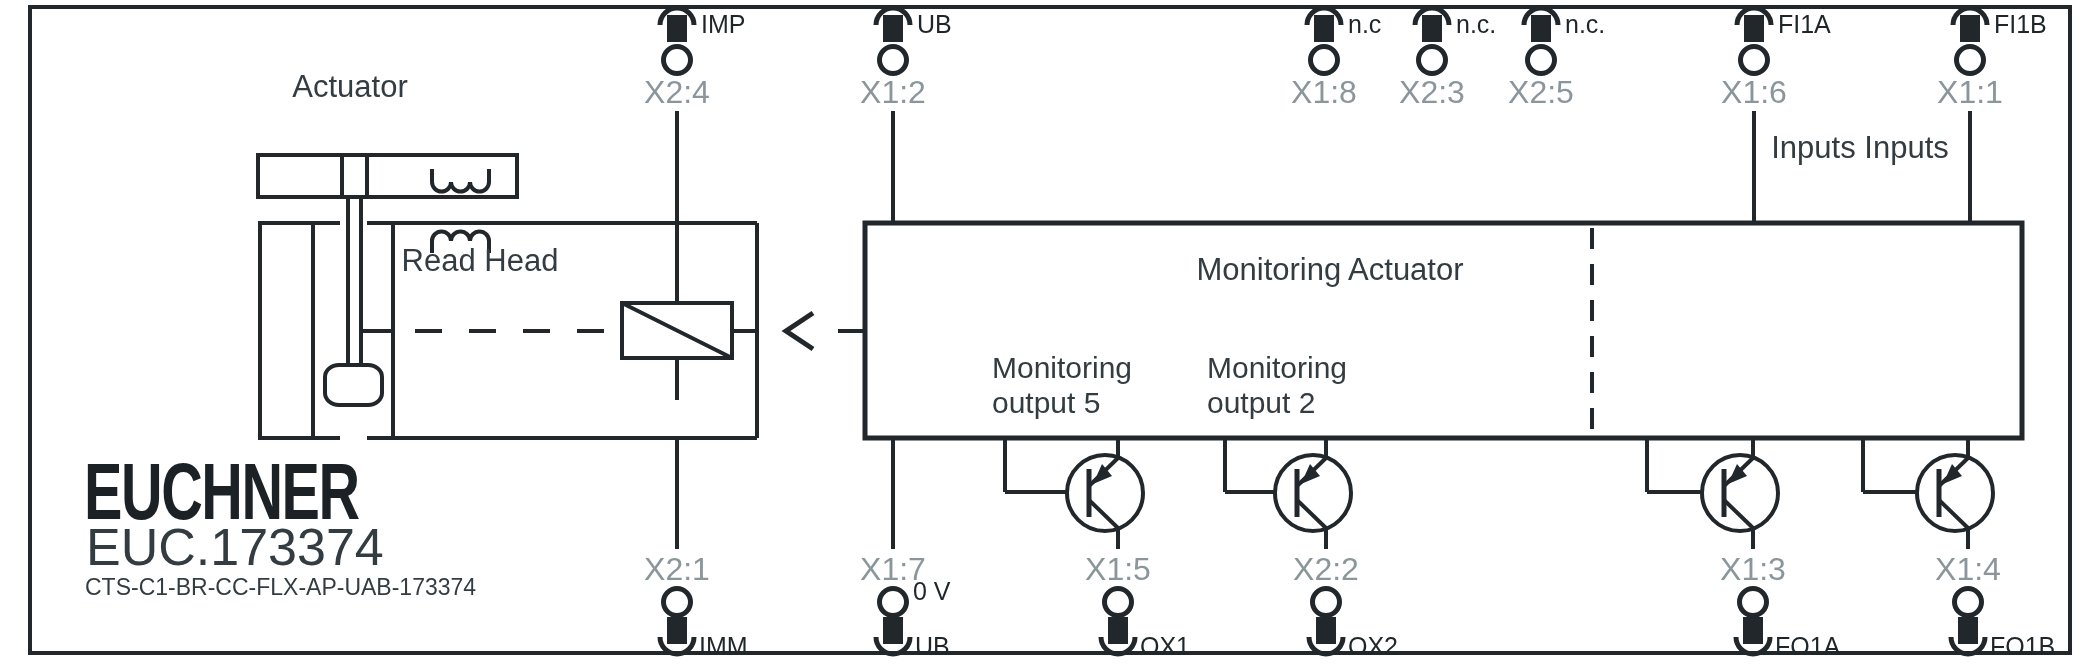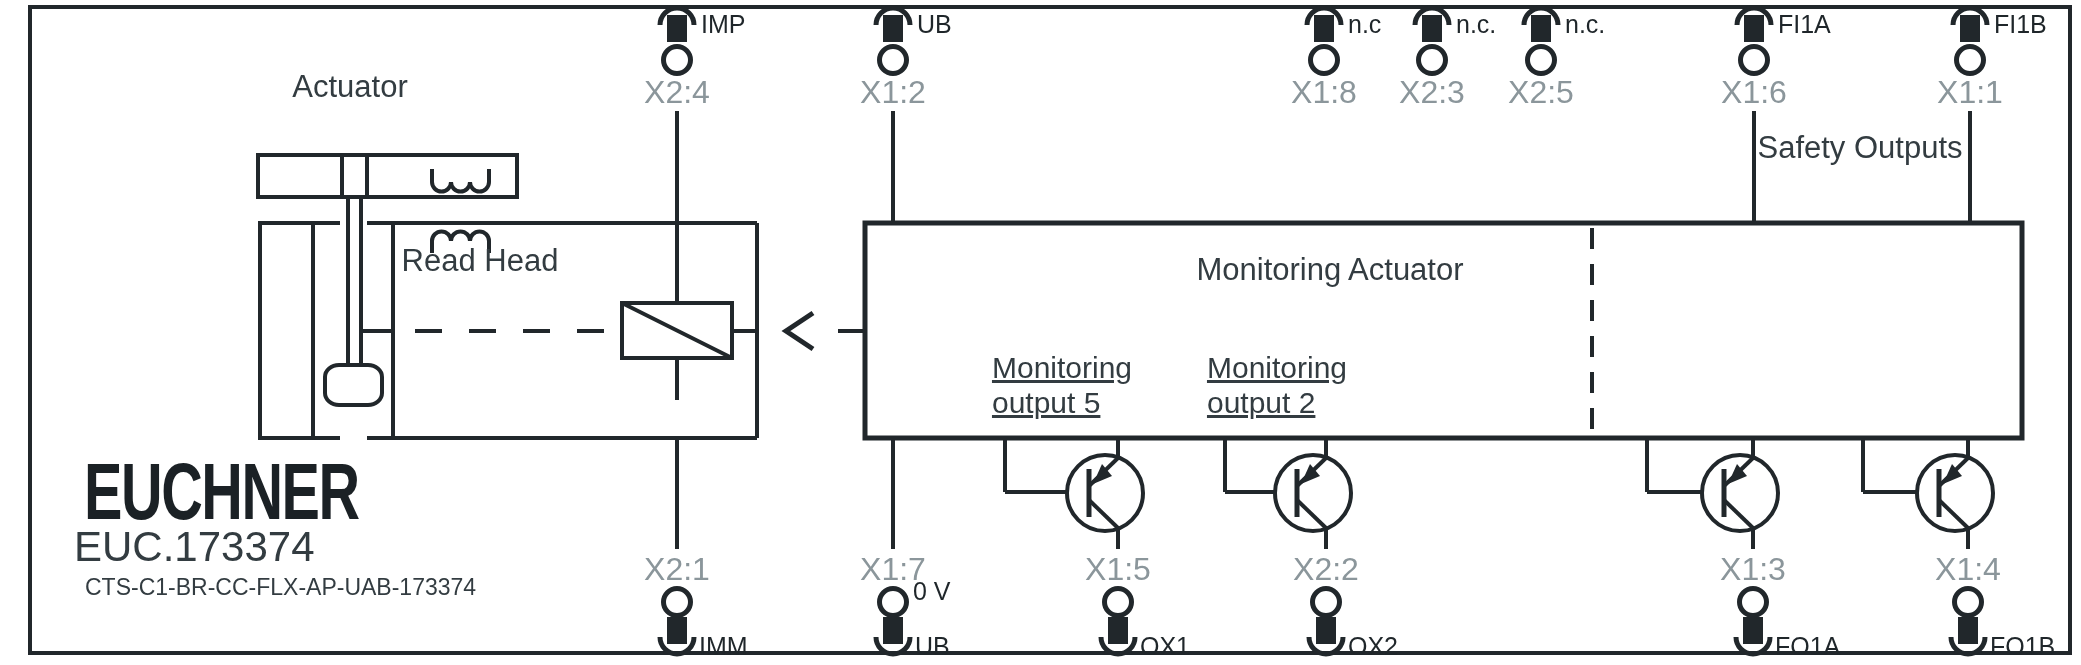--- a/index.html
+++ b/index.html
@@ -9,25 +9,25 @@
   
   .w{stroke:var(--line);stroke-width:4;fill:none;}
   .w5{stroke:var(--line);stroke-width:5;fill:none;}
   .fillbox{fill:#ffffff;}
   .pin{fill:var(--line);stroke:none;}
   .sig{font:25px "Liberation Sans", sans-serif;fill:var(--ink);}
   .port{font:32px "Liberation Sans", sans-serif;fill:var(--gray);text-anchor:middle;}
   
   .lbl{position:absolute;font-size:31px;line-height:30px;color:var(--ink2);
        transform:translateX(-50%);white-space:nowrap;text-align:left;}
-  .lbl.two{font-size:30px;line-height:35px;text-decoration:underline;}
+  .lbl.two{font-size:30px;line-height:35px;}
   .logo{position:absolute;left:84px;top:460px;font-weight:bold;font-size:80px;
         letter-spacing:-2px;color:var(--logo);transform:scaleX(0.72);transform-origin:0 0;
         line-height:64px;white-space:nowrap;}
-  .idcode{position:absolute;left:74px;top:527px;font-size:42px;line-height:40px;color:var(--ink2);white-space:nowrap;}
+  .idcode{position:absolute;left:86px;top:527px;font-size:52px;line-height:40px;color:var(--ink2);white-space:nowrap;}
   .partcode{position:absolute;left:85px;top:571px;font-size:23px;line-height:32px;color:var(--ink2);white-space:nowrap;}
 </style>
 </head>
 <body>
 
 <div id="stage" style="--line: #21272b; --ink: #1f262a; --ink2: #333c41; --gray: #8b969b; --logo: #1b2125;">
 
   <svg id="wires" width="2081" height="665" viewBox="0 0 2081 665">
 
     <rect x="30" y="7" width="2040" height="646" class="w"></rect>
@@ -211,21 +211,21 @@
           <line x1="1939" y1="469" x2="1939" y2="517" class="w5"></line>
           <line x1="1939" y1="486" x2="1968" y2="458" class="w"></line>
           <line x1="1939" y1="500" x2="1968" y2="528" class="w"></line>
           <polygon points="1943,484 1952,464 1962,476" class="pin"></polygon>
         </g>
       </g>
   </svg>
 
   <div class="lbl" style="left:350px;top:72px">Actuator</div>
   <div class="lbl" style="left:480px;top:246px">Read Head</div>
-  <div class="lbl" style="left:1860px;top:133px">Safety Outputs</div>
+  <div class="lbl" style="left:1860px;top:133px">Inputs Inputs</div>
   <div class="lbl" style="left:1330px;top:255px">Monitoring Actuator</div>
   <div class="lbl two" style="left:1062px;top:350px">
     <div>Monitoring</div>
     <div>output 5</div>
   </div>
   <div class="lbl two" style="left:1277px;top:350px">
     <div>Monitoring</div>
     <div>output 2</div>
   </div>
 

